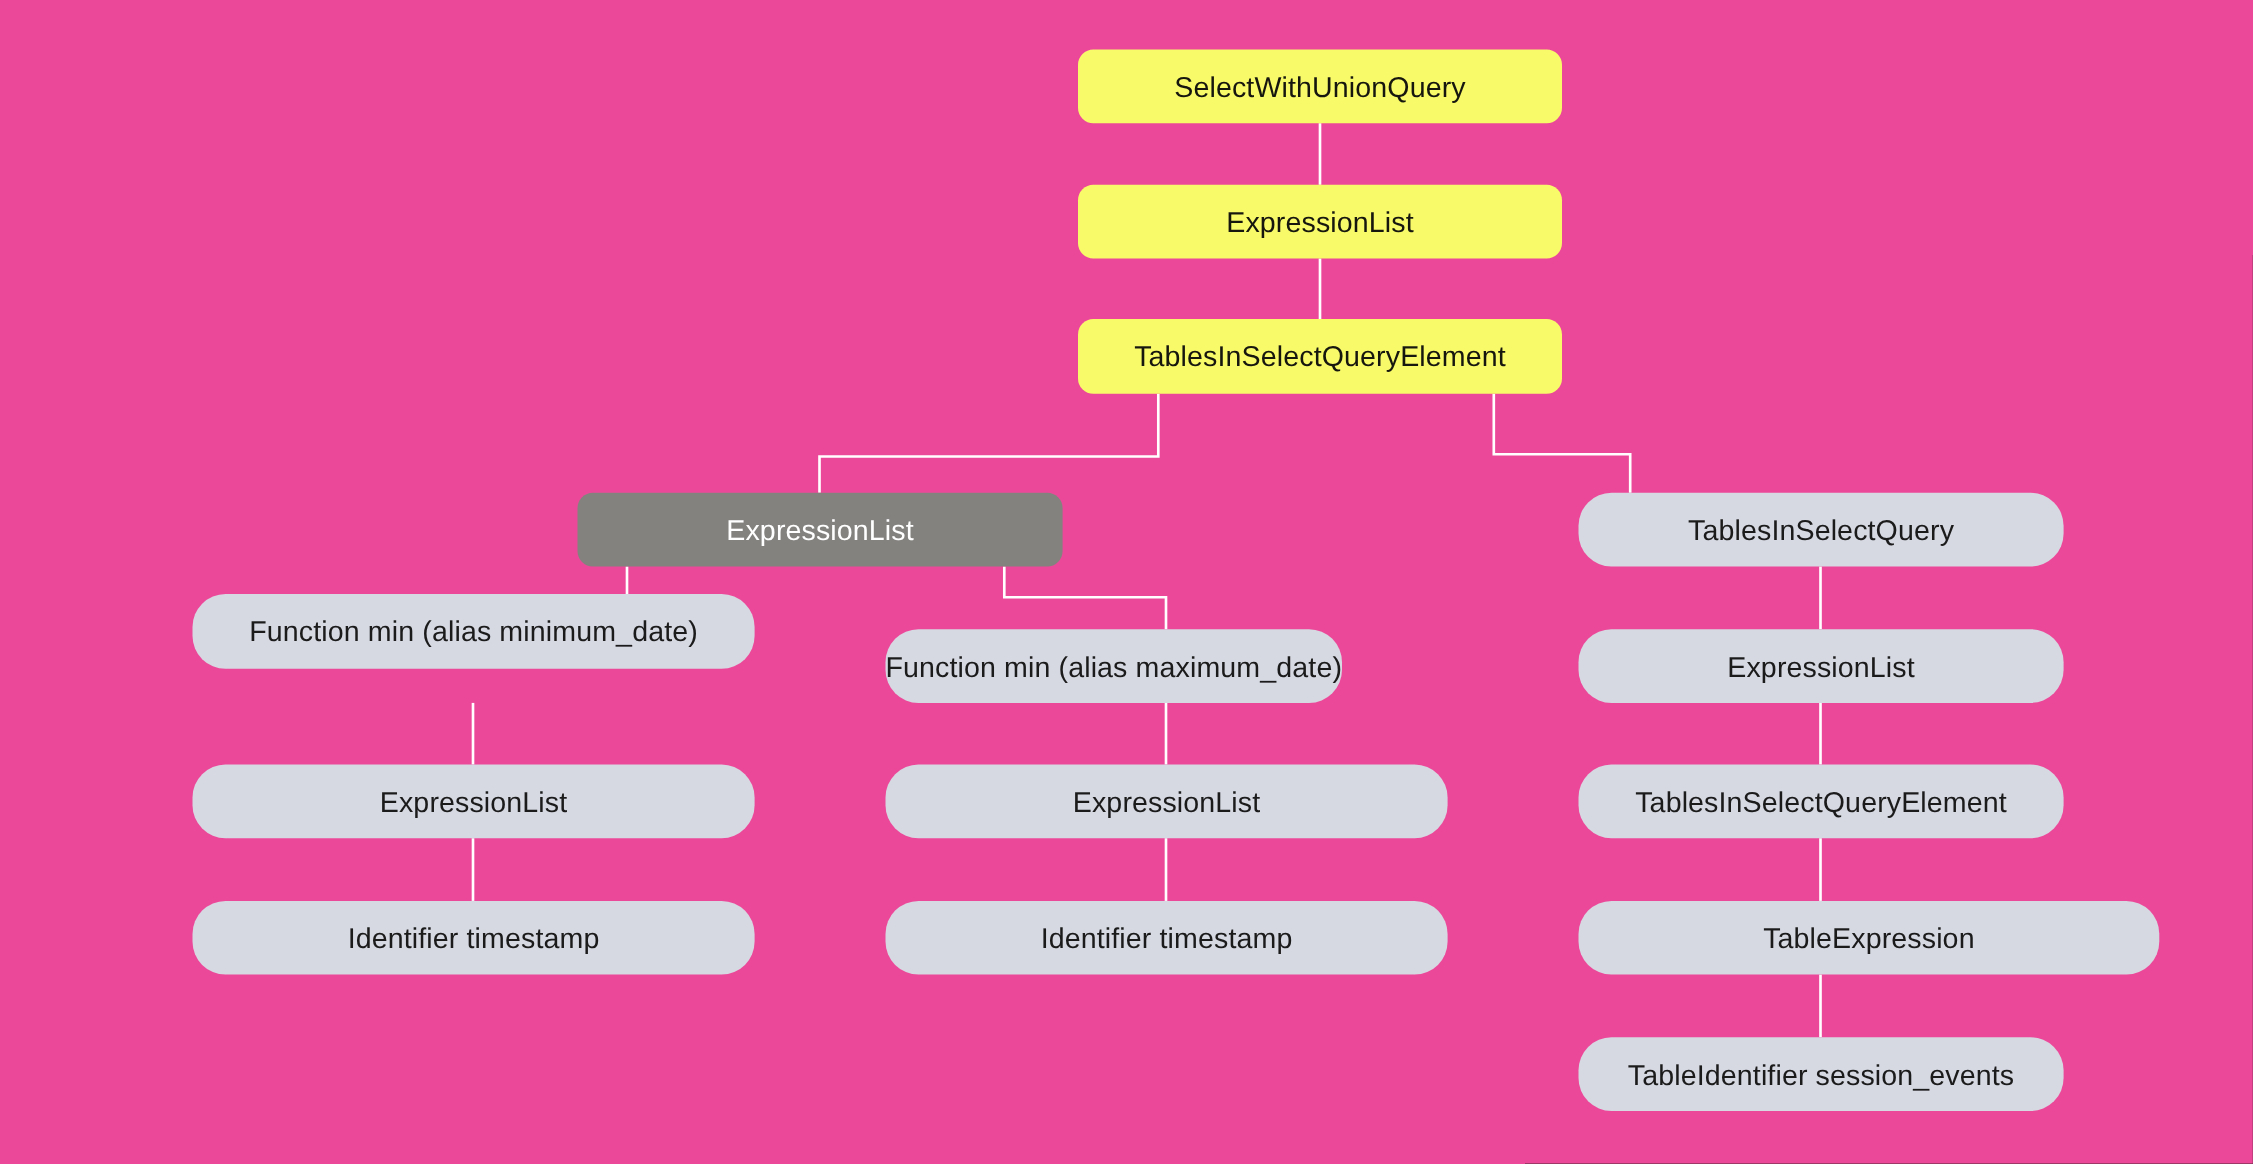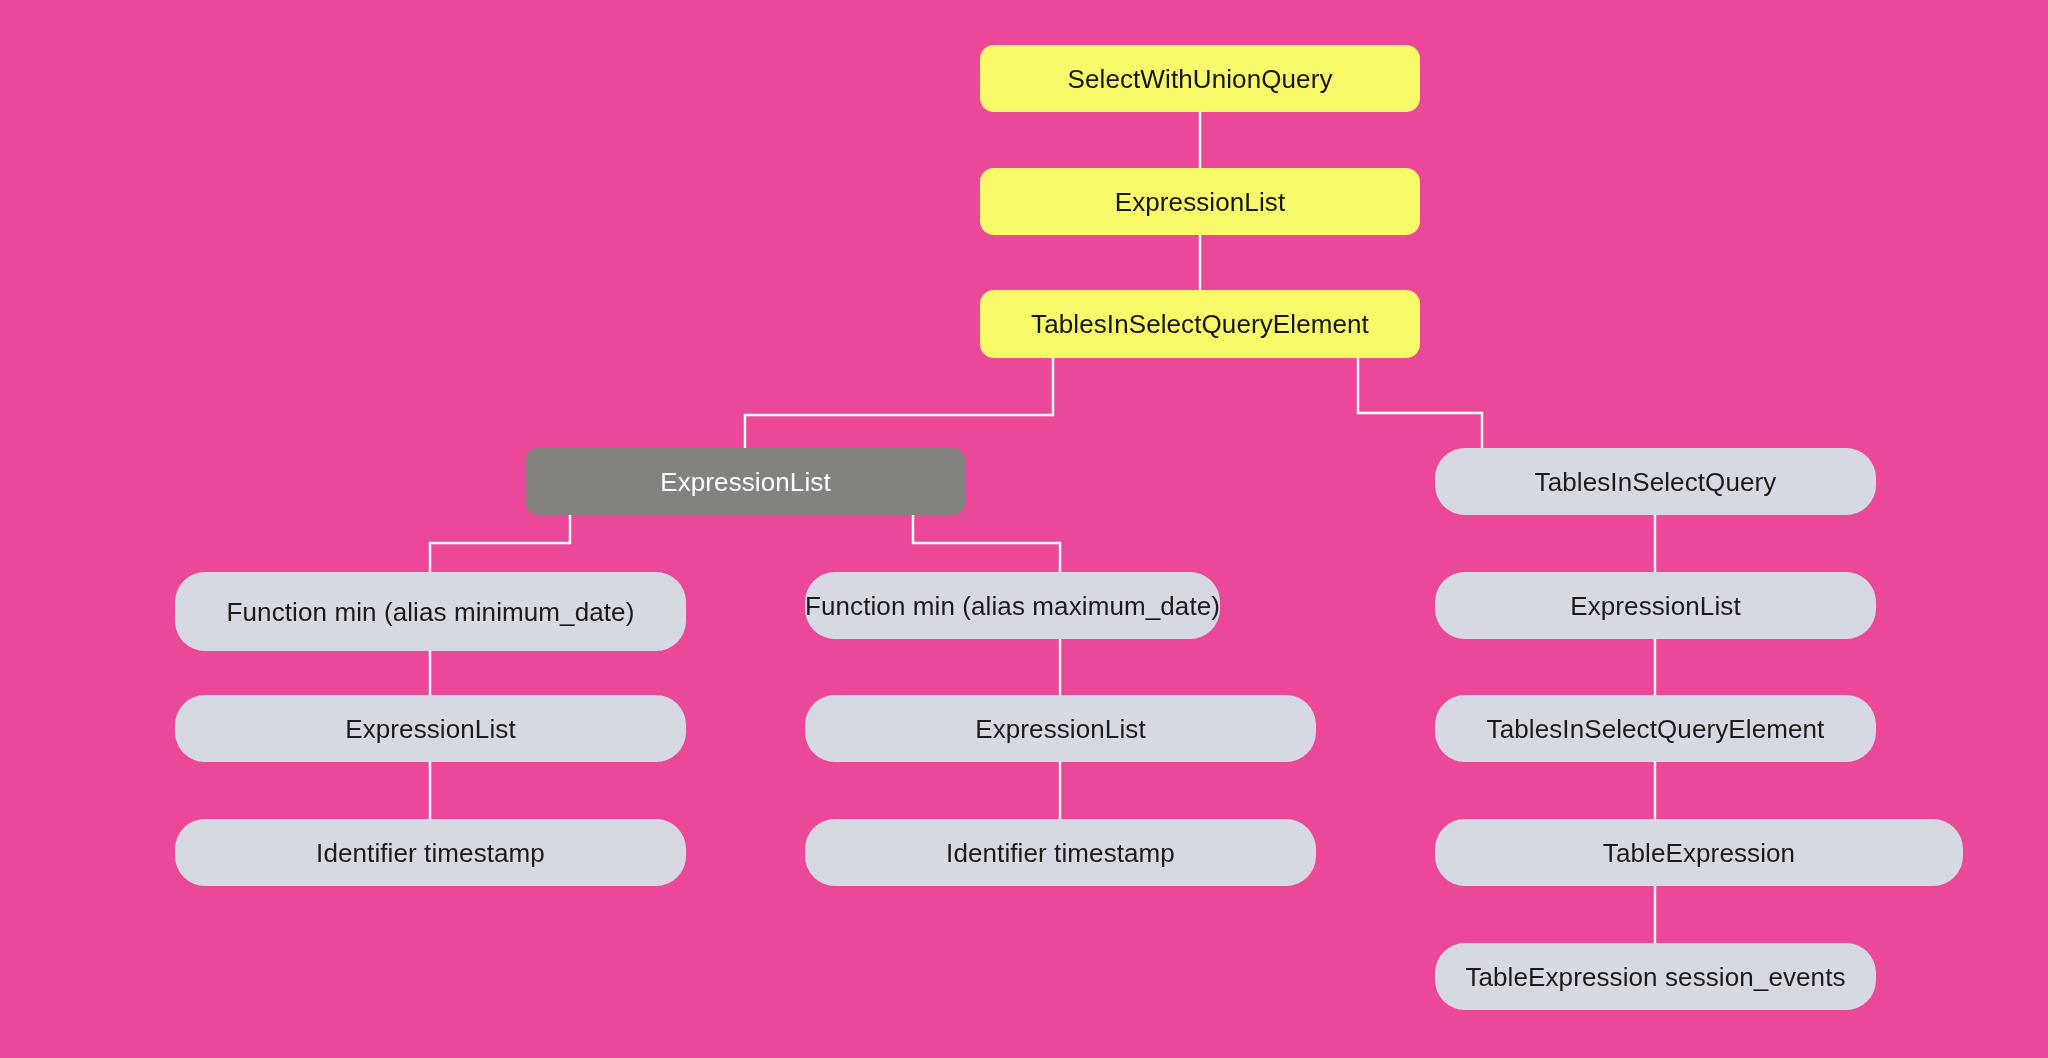--- a/index.html
+++ b/index.html
@@ -98,21 +98,21 @@
       </div>
       <div class="node root-style" style="left: 980px; top: 290px; width: 440px; height: 68px;">
         <span class="node-label">TablesInSelectQueryElement</span>
       </div>
       <div class="node highlight-style" style="left: 525px; top: 448px; width: 441px; height: 67px;">
         <span class="node-label">ExpressionList</span>
       </div>
       <div class="node normal-style" style="left: 1435px; top: 448px; width: 441px; height: 67px;">
         <span class="node-label">TablesInSelectQuery</span>
       </div>
-      <div class="node normal-style" style="left: 175px; top: 572px; width: 511px; height: 79px;">
+      <div class="node normal-style" style="left: 175px; top: 540px; width: 511px; height: 68px;">
         <span class="node-label">Function min (alias minimum_date)</span>
       </div>
       <div class="node normal-style" style="left: 805px; top: 572px; width: 415px; height: 67px;">
         <span class="node-label">Function min (alias maximum_date)</span>
       </div>
       <div class="node normal-style" style="left: 1435px; top: 572px; width: 441px; height: 67px;">
         <span class="node-label">ExpressionList</span>
       </div>
       <div class="node normal-style" style="left: 175px; top: 695px; width: 511px; height: 67px;">
         <span class="node-label">ExpressionList</span>
@@ -126,16 +126,16 @@
       <div class="node normal-style" style="left: 175px; top: 819px; width: 511px; height: 67px;">
         <span class="node-label">Identifier timestamp</span>
       </div>
       <div class="node normal-style" style="left: 805px; top: 819px; width: 511px; height: 67px;">
         <span class="node-label">Identifier timestamp</span>
       </div>
       <div class="node normal-style" style="left: 1435px; top: 819px; width: 528px; height: 67px;">
         <span class="node-label">TableExpression</span>
       </div>
       <div class="node normal-style" style="left: 1435px; top: 943px; width: 441px; height: 67px;">
-        <span class="node-label">TableExpression session_events</span>
+        <span class="node-label">TableIdentifier session_events</span>
       </div>
     </div>
 </div>
 
 </body></html>

